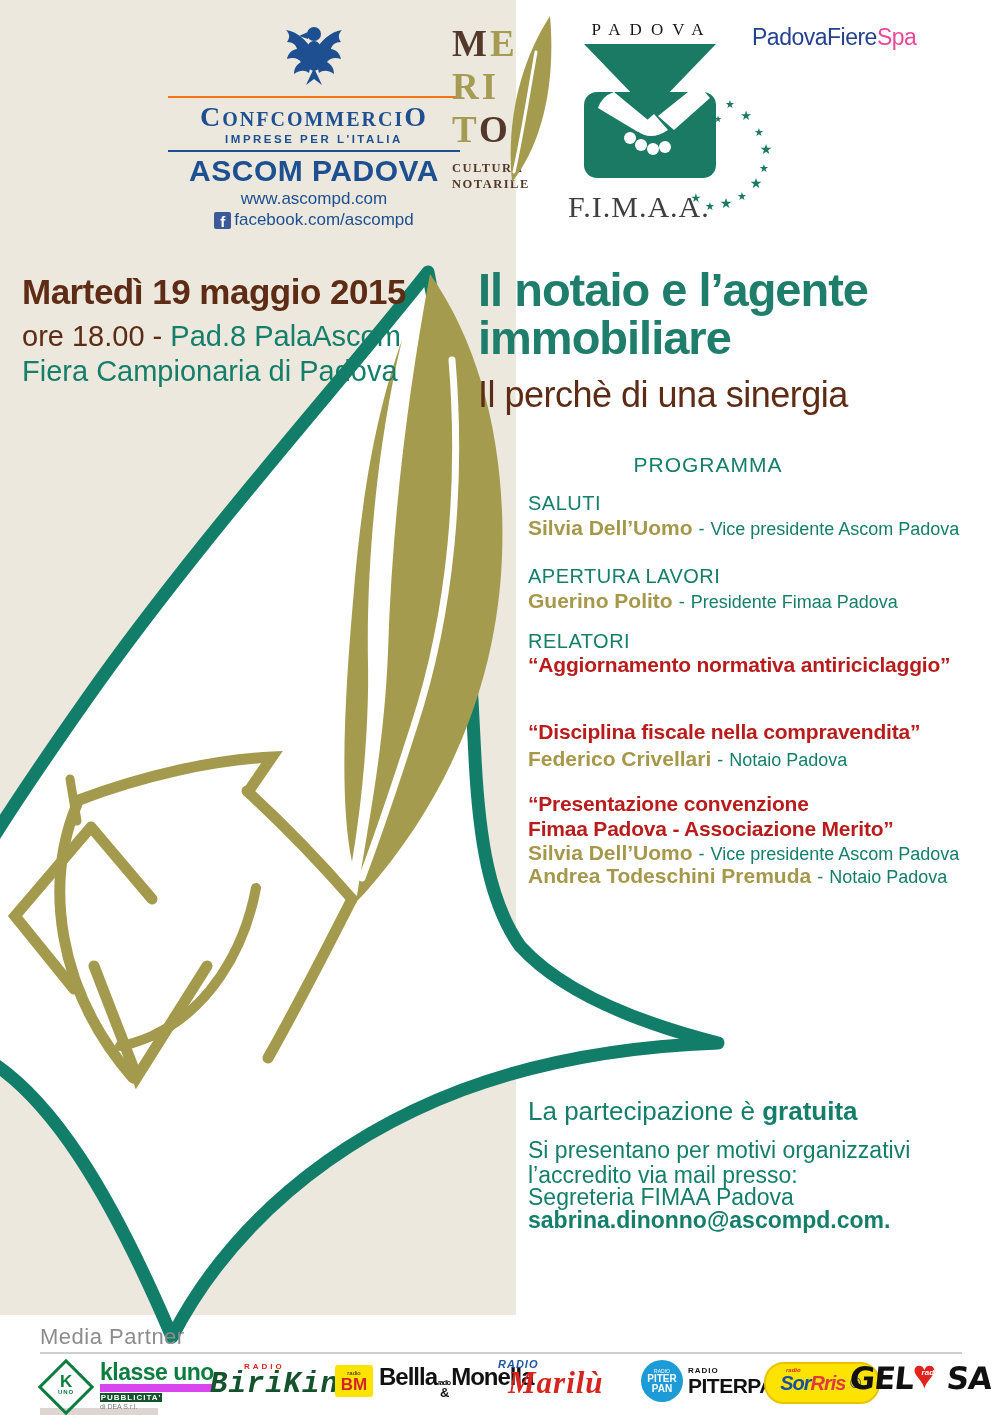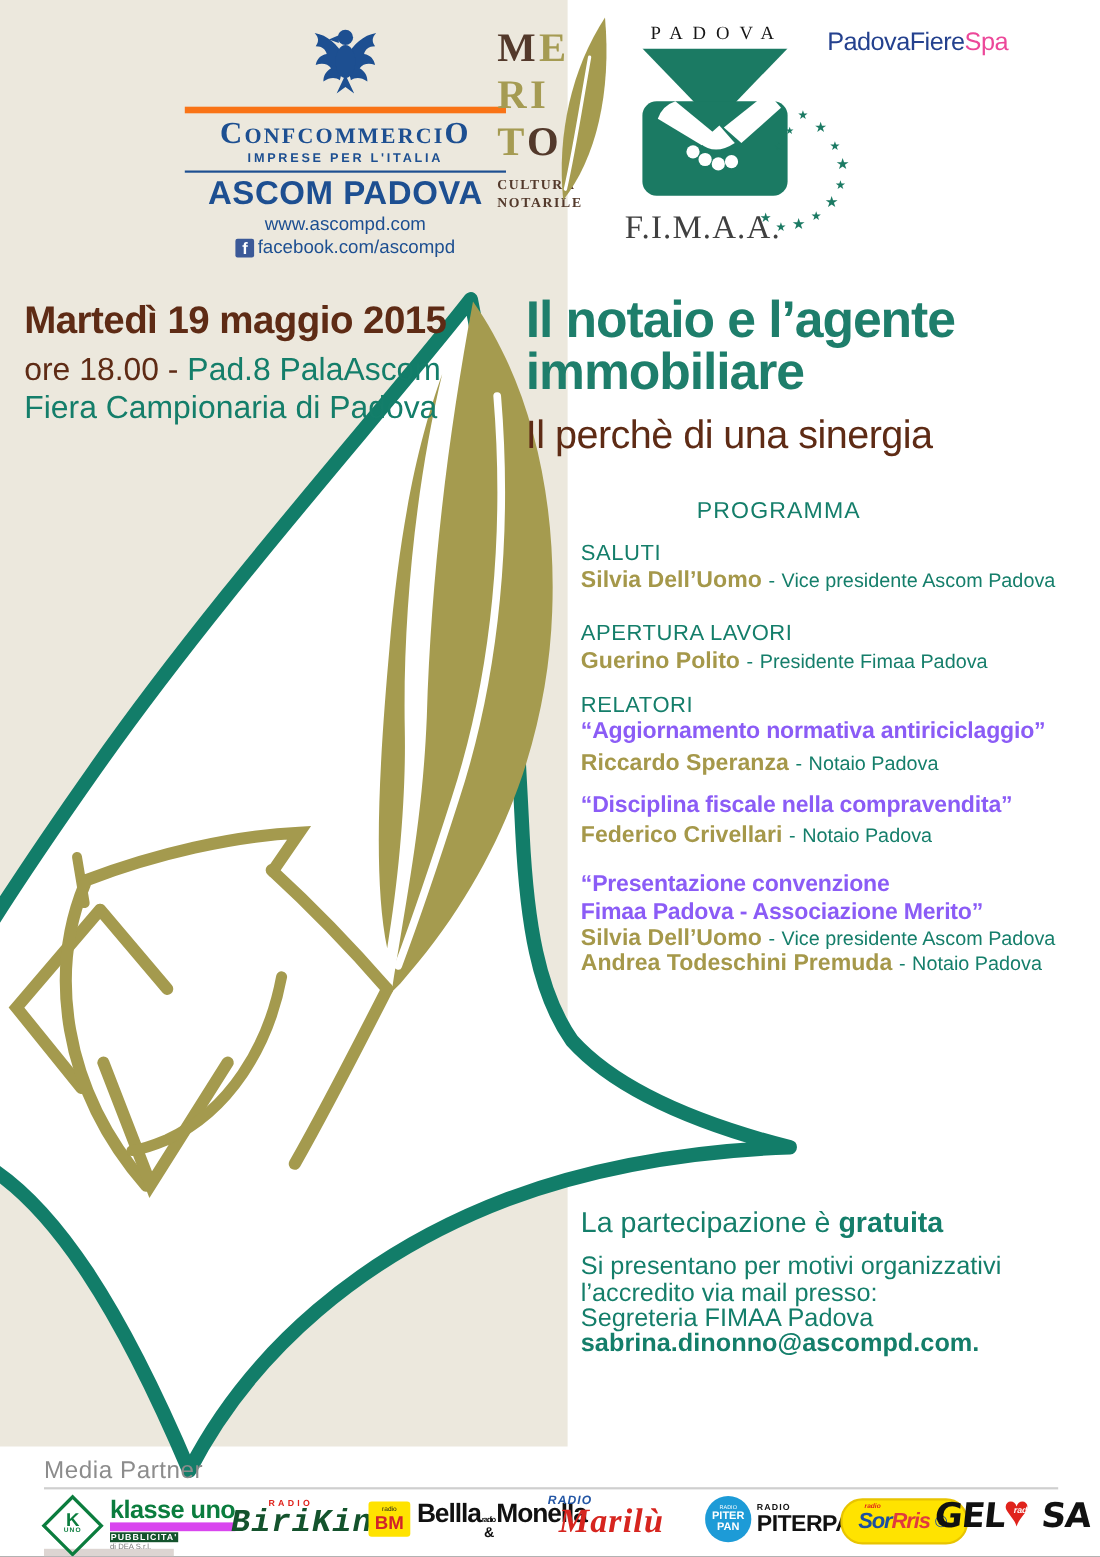--- a/index.html
+++ b/index.html
@@ -3,21 +3,21 @@
 <meta charset="utf-8">
 <style>
   html,body{margin:0;padding:0;background:#777;}
   .poster{position:relative;width:1000px;height:1415px;margin:0 auto;background:#fff;overflow:hidden;
           font-family:"Liberation Sans",sans-serif;-webkit-font-smoothing:antialiased;}
   .abs{position:absolute;}
 
   
   .ascom-block{position:absolute;left:168px;top:18px;width:292px;text-align:center;color:#1d4f91;}
   .ascom-org{font-family:"Liberation Serif",serif;font-variant:small-caps;font-weight:bold;
-             font-size:28px;letter-spacing:2px;border-top:6px solid #f97316;padding-top:3px;margin-top:4px;}
+             font-size:28px;letter-spacing:2px;border-top:2px solid #f97316;padding-top:3px;margin-top:4px;}
   .ascom-tagline{font-size:11.5px;font-weight:bold;letter-spacing:2.5px;border-bottom:2px solid #1d4f91;
              padding-bottom:5px;}
   .ascom-name{font-size:30px;font-weight:bold;letter-spacing:.5px;margin-top:2px;}
   .ascom-site{font-size:17px;margin-top:1px;}
   .ascom-fb{font-size:17px;display:flex;align-items:center;justify-content:center;gap:3px;margin-top:1px;}
   .fb-icon{display:inline-flex;width:17px;height:17px;background:#3b5998;color:#fff;border-radius:2px;
            align-items:flex-end;justify-content:center;font-weight:bold;font-size:15px;line-height:15px;}
 
   
   .merito-block{position:absolute;left:452px;top:22px;font-family:"Liberation Serif",serif;font-weight:bold;}
@@ -42,21 +42,21 @@
   .ed3{font-size:29px;color:#147e6a;margin-top:2px;}
   .event-title{position:absolute;left:478px;top:266px;width:520px;}
   .et-main{font-size:47px;line-height:48px;font-weight:bold;color:#1e7e6b;letter-spacing:-1px;}
   .et-sub{font-size:36px;color:#5e2b15;margin-top:12px;letter-spacing:-.5px;}
 
   
   .prog-heading{position:absolute;left:528px;top:453px;width:360px;text-align:center;
                 font-size:21px;color:#147e6a;letter-spacing:1px;}
   .pline{position:absolute;left:528px;white-space:nowrap;}
   .p-label{font-size:20px;color:#147e6a;letter-spacing:.5px;}
-  .p-talk{font-size:21px;font-weight:bold;color:#8b5cf6;letter-spacing:-.2px;}
+  .p-talk{font-size:21px;font-weight:bold;color:#b91c1c;letter-spacing:-.2px;}
   .p-name{font-size:21px;font-weight:bold;color:#a5984a;}
   .p-role{font-size:18px;color:#147e6a;}
   .p-dash{font-size:18px;color:#147e6a;margin:0 6px;}
 
   
   .pa1{position:absolute;left:528px;top:1096px;font-size:26px;color:#147e6a;}
   .pa1 b{font-weight:bold;}
   .pa-note{position:absolute;left:528px;font-size:23px;line-height:23px;color:#147e6a;}
   .pa-email{font-weight:bold;}
 
@@ -233,21 +233,20 @@
   <div class="prog-heading">PROGRAMMA</div>
 
   <div class="pline p-label" style="top:492px">SALUTI</div>
   <div class="pline" style="top:516px"><span class="p-name">Silvia Dell’Uomo</span><span class="p-dash">-</span><span class="p-role">Vice presidente Ascom Padova</span></div>
 
   <div class="pline p-label" style="top:565px">APERTURA LAVORI</div>
   <div class="pline" style="top:589px"><span class="p-name">Guerino Polito</span><span class="p-dash">-</span><span class="p-role">Presidente Fimaa Padova</span></div>
 
   <div class="pline p-label" style="top:630px">RELATORI</div>
   <div class="pline p-talk" style="top:653px">“Aggiornamento normativa antiriciclaggio”</div>
-  <div class="pline" style="top:682px"><span class="p-name">Riccardo Speranza</span><span class="p-dash">-</span><span class="p-role">Notaio Padova</span></div>
 
   <div class="pline p-talk" style="top:720px">“Disciplina fiscale nella compravendita”</div>
   <div class="pline" style="top:747px"><span class="p-name">Federico Crivellari</span><span class="p-dash">-</span><span class="p-role">Notaio Padova</span></div>
 
   <div class="pline p-talk" style="top:792px">“Presentazione convenzione</div>
   <div class="pline p-talk" style="top:817px">Fimaa Padova - Associazione Merito”</div>
   <div class="pline" style="top:841px"><span class="p-name">Silvia Dell’Uomo</span><span class="p-dash">-</span><span class="p-role">Vice presidente Ascom Padova</span></div>
   <div class="pline" style="top:864px"><span class="p-name">Andrea Todeschini Premuda</span><span class="p-dash">-</span><span class="p-role">Notaio Padova</span></div>
 
   <div class="pa1"><span>La partecipazione è </span><b>gratuita</b></div>

